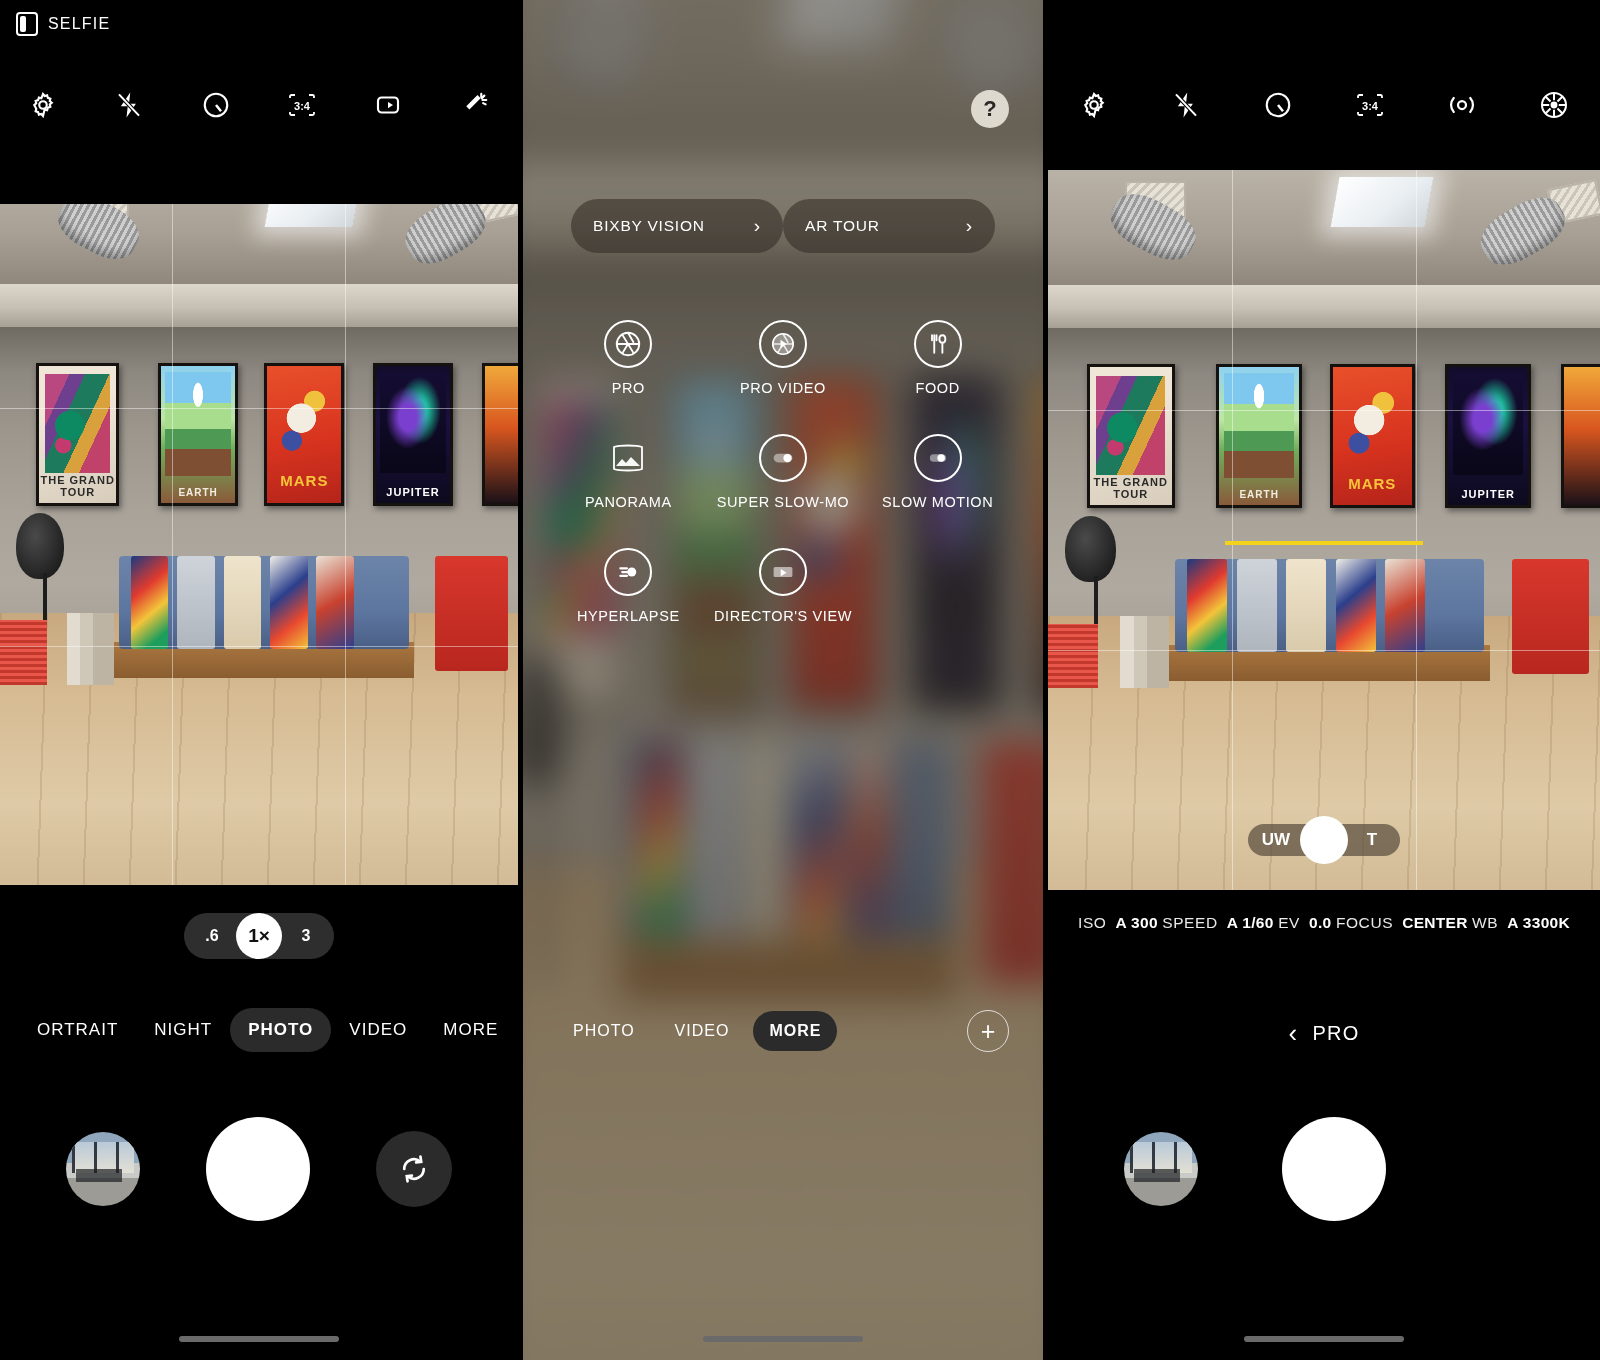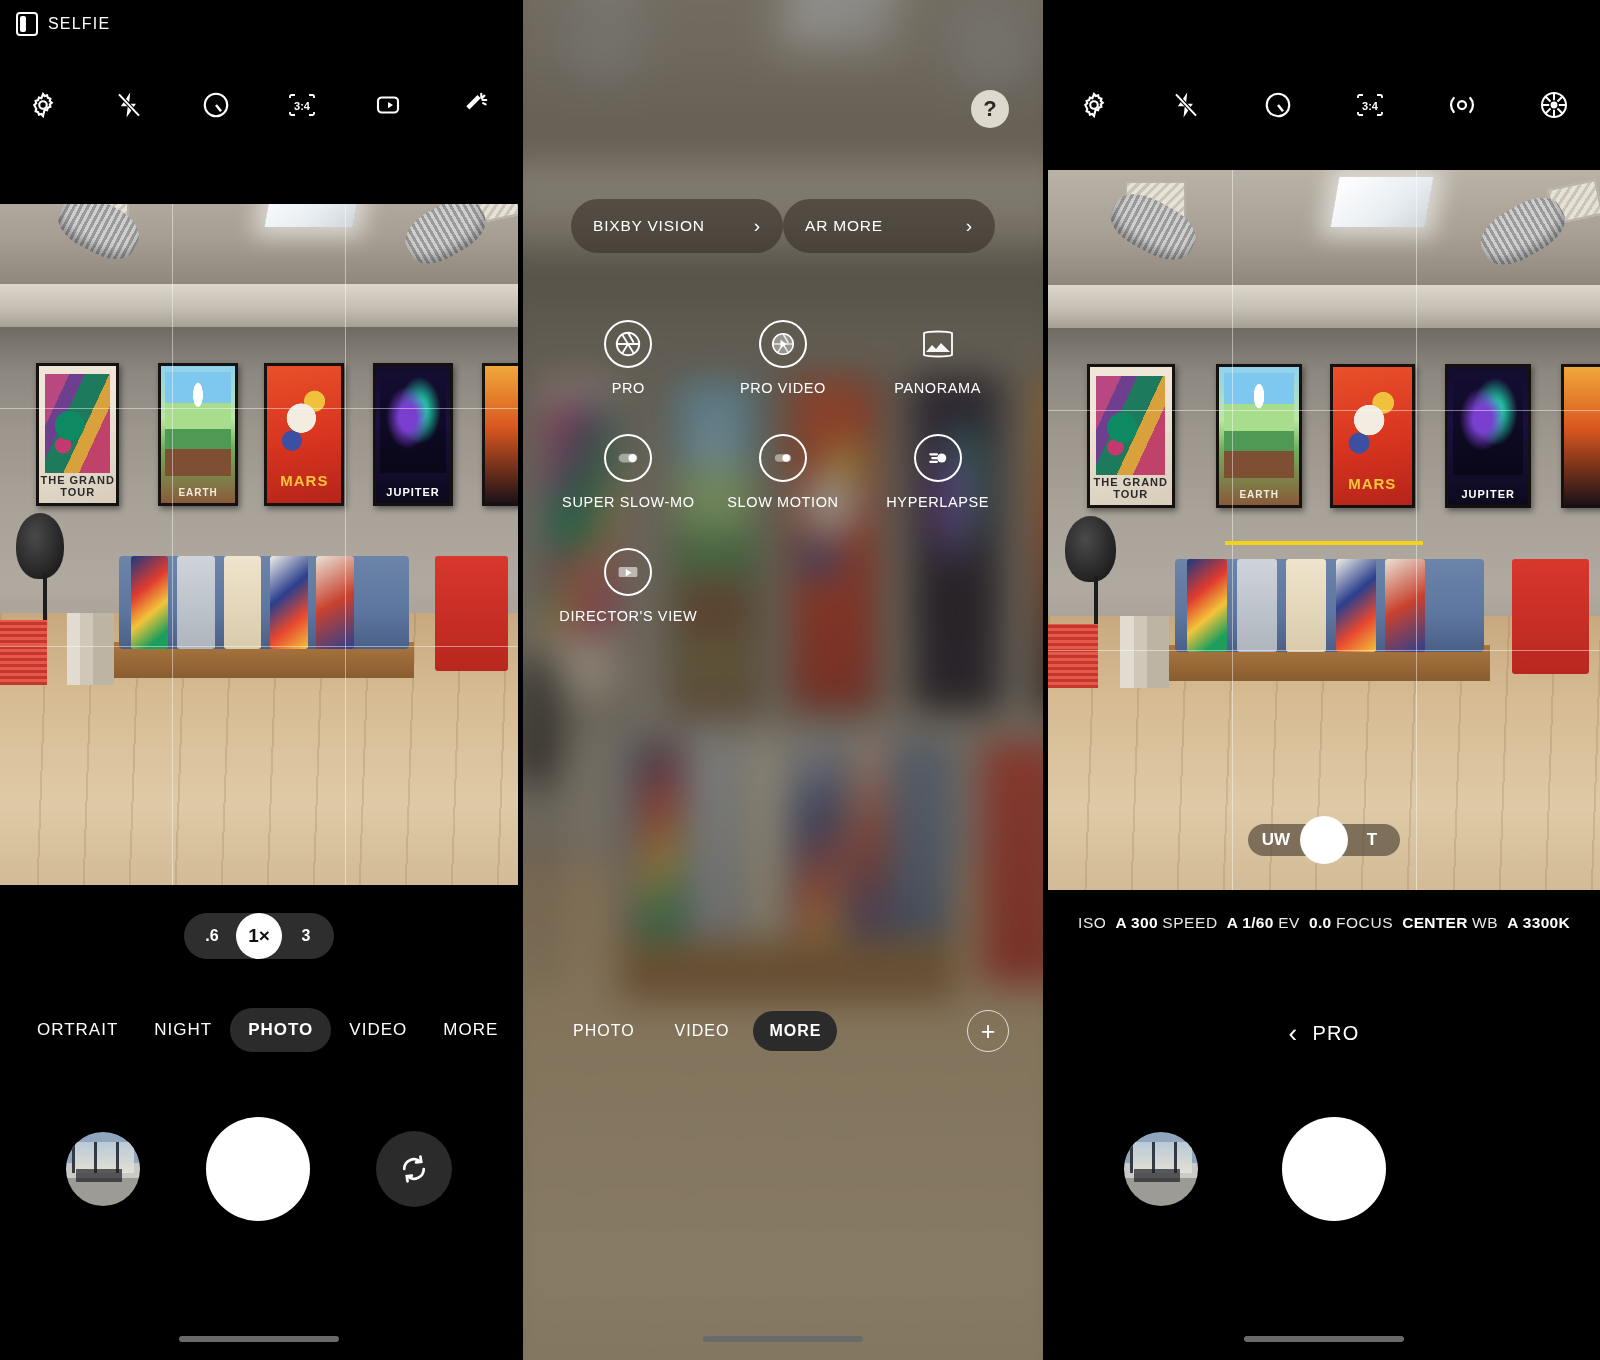--- a/index.html
+++ b/index.html
@@ -492,21 +492,21 @@
     </div>
 
     <div class="help-btn">?</div>
 
     <div class="chip-row" style="top:199px">
       <span class="chip">
         <span>BIXBY VISION</span>
         <span class="arrow">›</span>
       </span>
       <span class="chip">
-        <span>AR MORE</span>
+        <span>AR TOUR</span>
         <span class="arrow">›</span>
       </span>
     </div>
 
     <div class="mode-grid" style="top:320px">
 
       <span class="mg-item">
         <span class="mg-ic">
           <svg width="30" height="30" viewBox="0 0 24 24" fill="none" stroke="#fff" stroke-width="1.5">
             <circle cx="12" cy="12" r="9"></circle>
@@ -521,20 +521,29 @@
           <svg width="30" height="30" viewBox="0 0 24 24" fill="none" stroke="#fff" stroke-width="1.3">
             <circle cx="12" cy="12" r="8.2" fill="rgba(255,255,255,.35)"></circle>
             <path d="M12 3.8l4.2 7.3M20.2 12h-8.2M16.2 18.9L12 12M7.8 18.9L12 12M3.8 12H12" stroke="rgba(255,255,255,.8)"></path>
             <path d="M10 8.6l5 3.4-5 3.4z" fill="#fff" stroke="none"></path>
           </svg>
         </span>
         <span class="mg-label">PRO VIDEO</span>
       </span>
 
 
+      <span class="mg-item">
+        <span class="mg-ic">
+          <svg width="30" height="30" viewBox="0 0 24 24" fill="none" stroke="#fff" stroke-width="1.5" stroke-linecap="round">
+            <path d="M9 5v5M9 10v9M7.2 5v4M10.8 5v4"></path>
+            <path d="M15.5 5c1.6 0 2.4 1.6 2.4 3.2s-1 2.8-2.4 2.8-2.4-1.2-2.4-2.8S13.9 5 15.5 5zM15.5 11v8"></path>
+          </svg>
+        </span>
+        <span class="mg-label">FOOD</span>
+      </span>
 
       <span class="mg-item">
         <span class="mg-ic" style="border:none">
           <svg width="40" height="34" viewBox="0 0 40 34" fill="none" stroke="#fff" stroke-width="1.8">
             <path d="M6 6c5-2 23-2 28 0v22c-5 2-23 2-28 0z"></path>
             <path d="M8 25l6-7 4 4 5-6 9 9z" fill="#fff" stroke="none" opacity=".95"></path>
           </svg>
         </span>
         <span class="mg-label">PANORAMA</span>
       </span>

